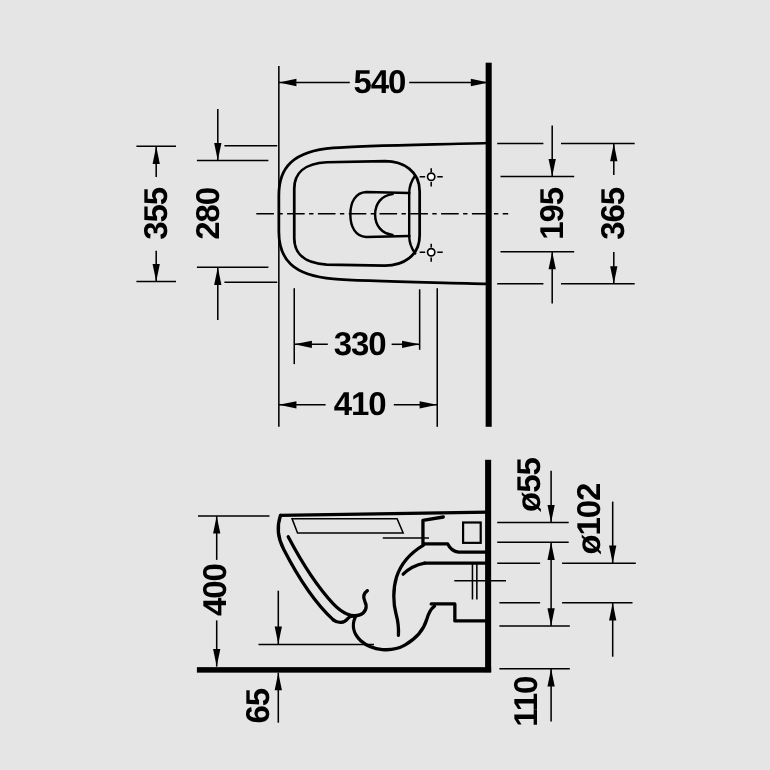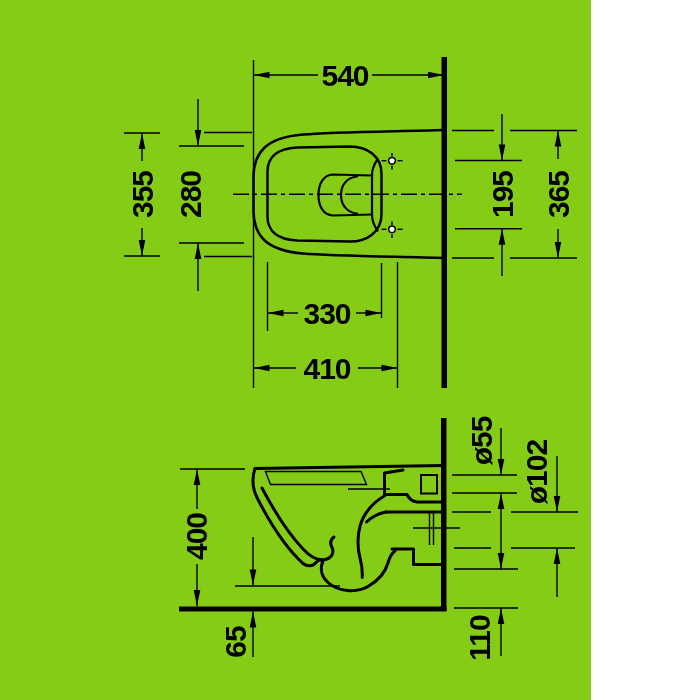--- a/index.html
+++ b/index.html
@@ -1,16 +1,16 @@
 <!DOCTYPE html>
 <html><head>
 <meta charset="utf-8">
 <style>
   html,body{margin:0;padding:0;background:#fff;}
-  .stage{position:relative;width:591px;height:700px;background:#84cc16;overflow:hidden;}
+  .stage{position:relative;width:700px;height:700px;background:#e5e5e5;overflow:hidden;}
   svg{display:block;}
   .o{fill:none;stroke:#000;stroke-width:2.5;stroke-linecap:round;stroke-linejoin:round;}
   .o2{fill:none;stroke:#000;stroke-width:2.2;stroke-linecap:round;stroke-linejoin:round;}
   .t{fill:none;stroke:#000;stroke-width:3;stroke-linecap:round;stroke-linejoin:round;}
   .d{fill:none;stroke:#000;stroke-width:1.4;stroke-linecap:butt;}
   .w{fill:#000;stroke:none;}
   .cl{stroke-dasharray:16 4 4 4;}
   .hole{fill:#fff;stroke:#000;stroke-width:1.5;}
   text.n{font-family:"Liberation Sans","DejaVu Sans",sans-serif;font-size:30px;font-weight:bold;
          fill:#000;text-anchor:middle;dominant-baseline:central;letter-spacing:-1px;}

